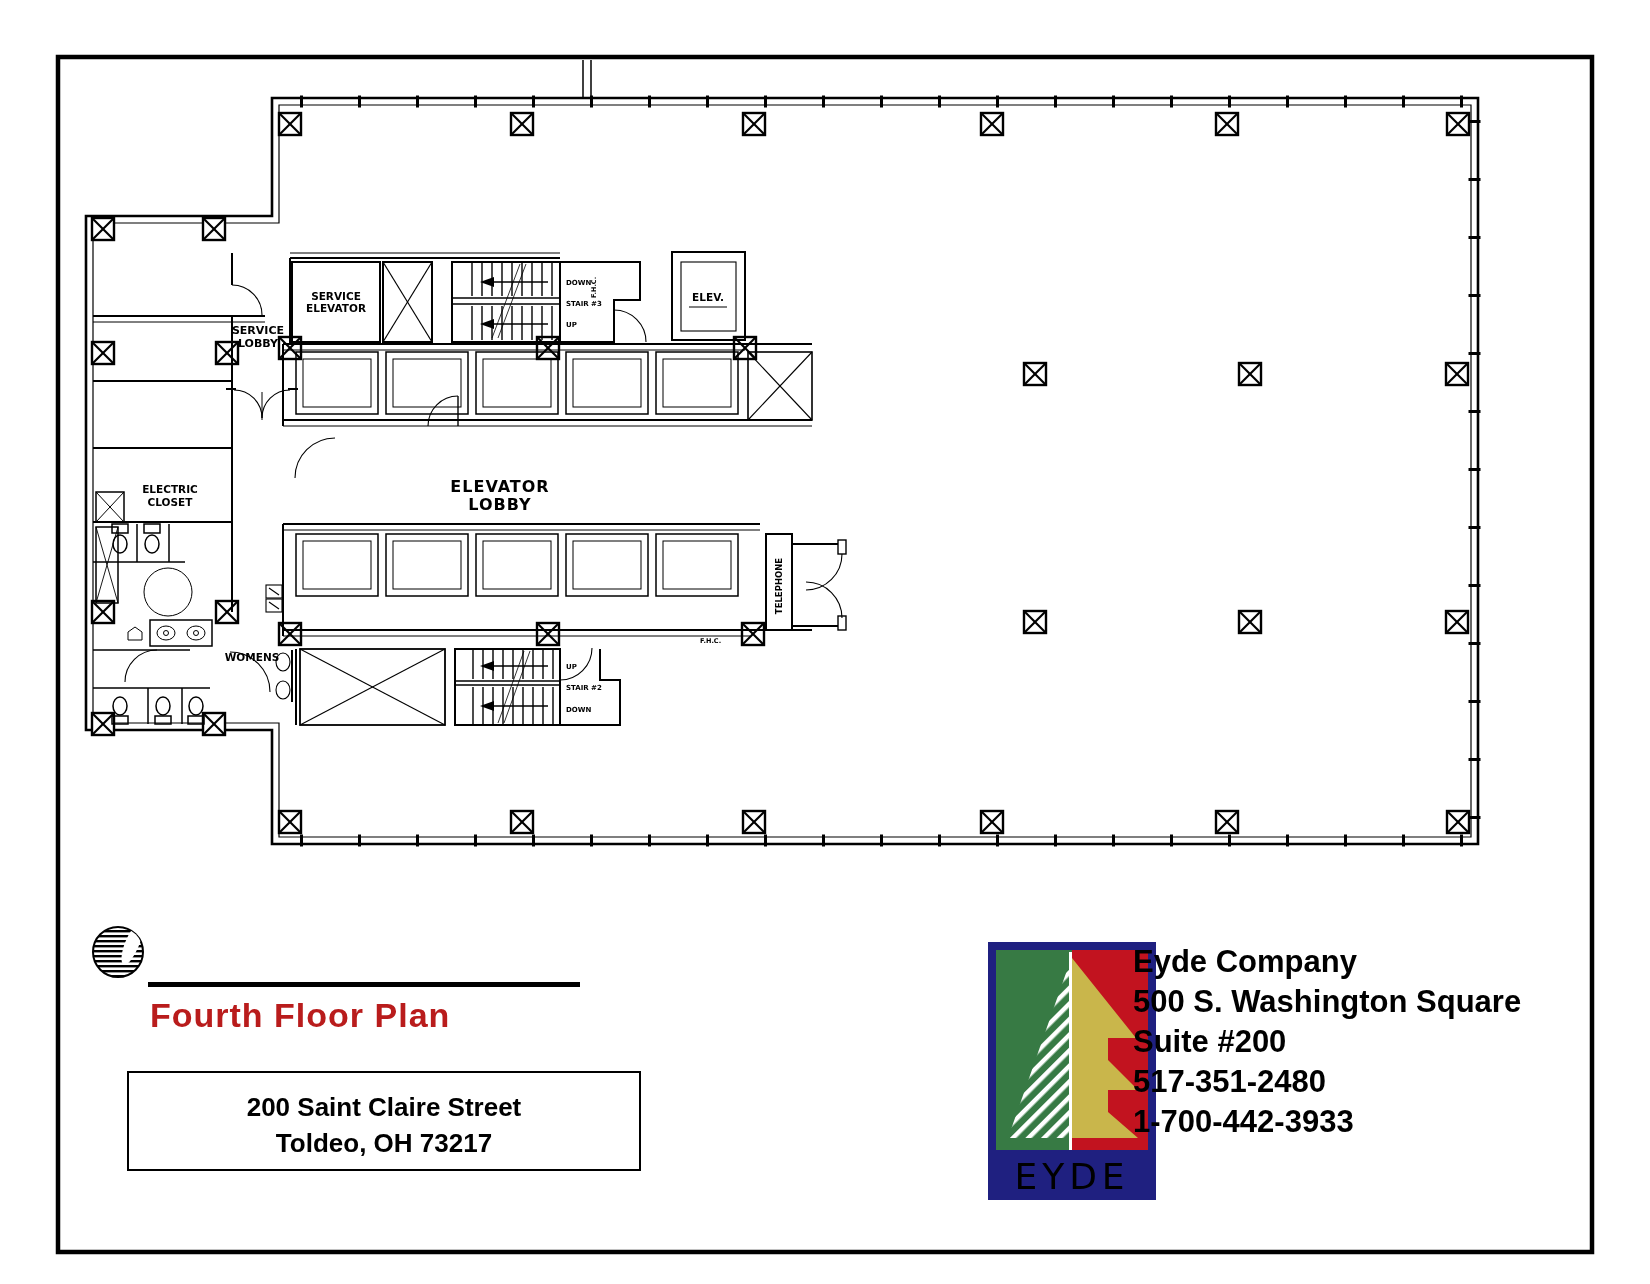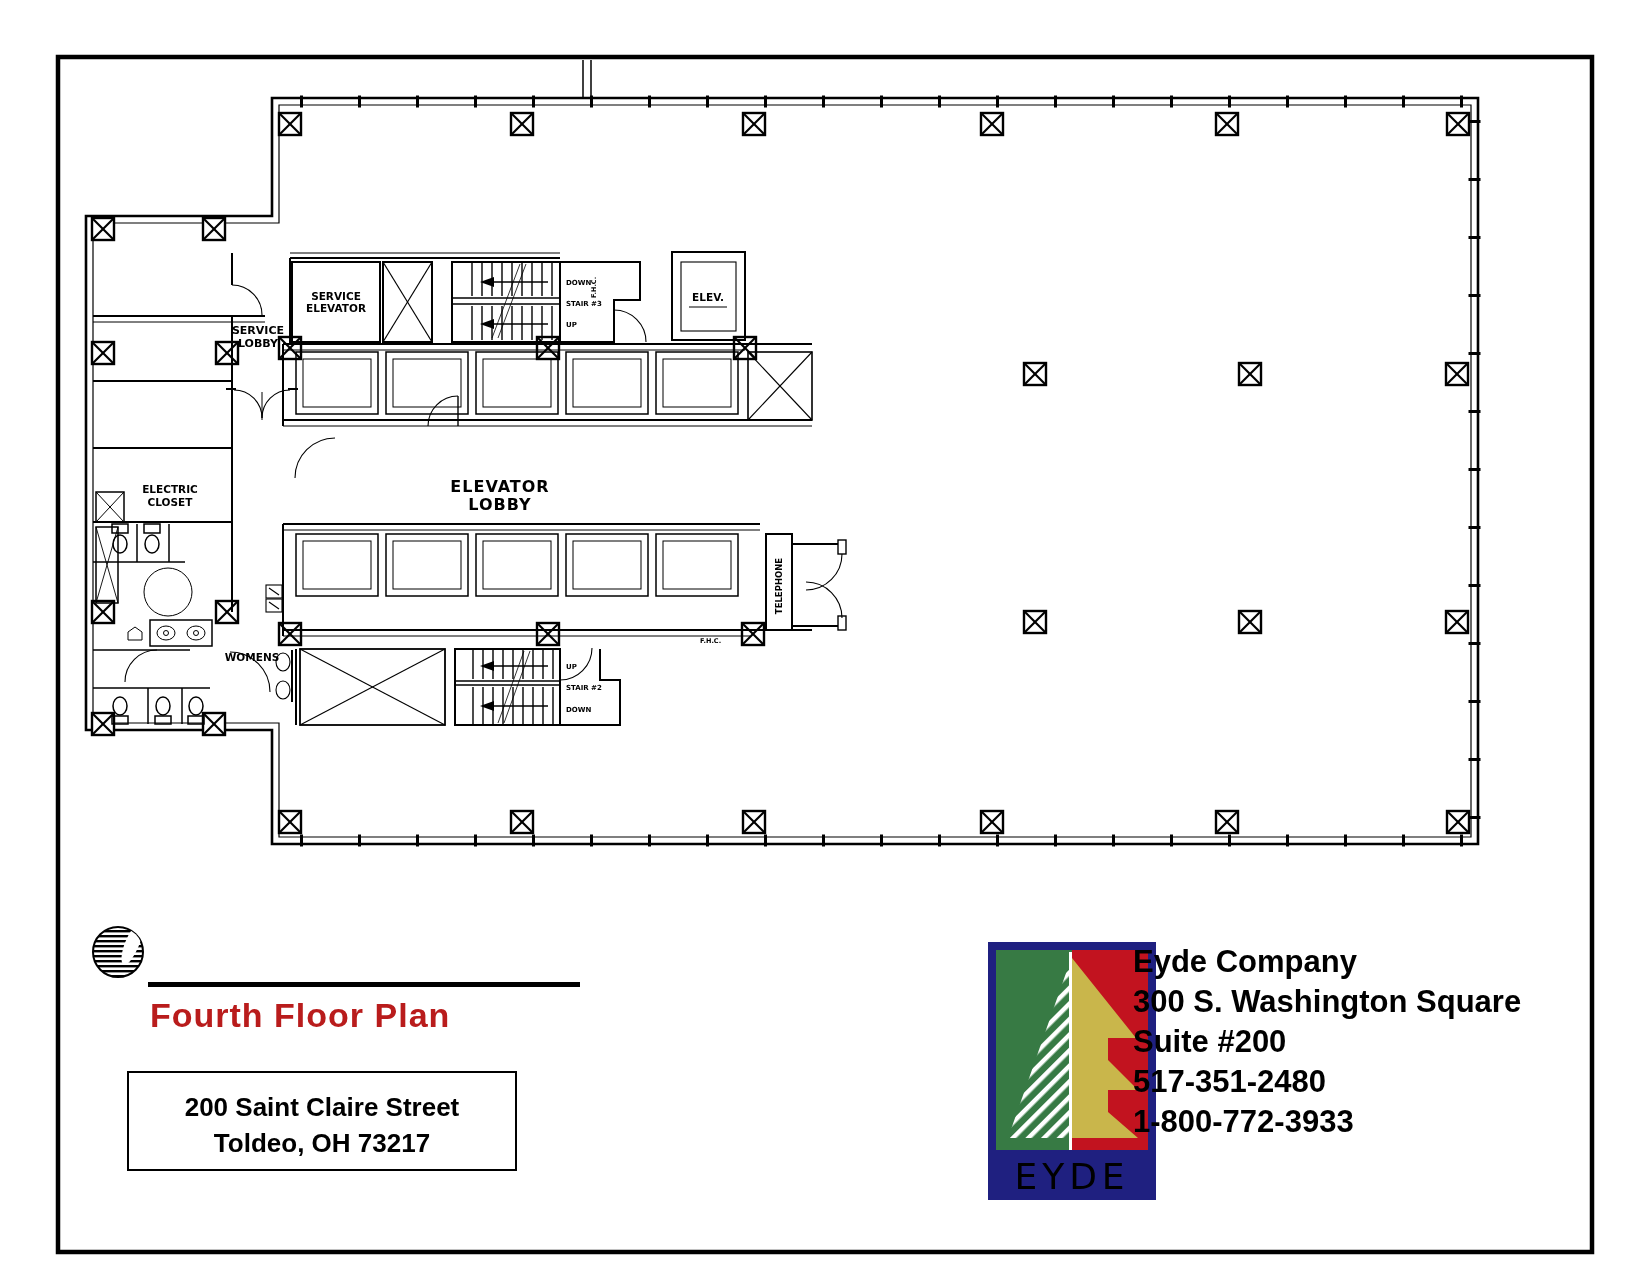--- a/index.html
+++ b/index.html
@@ -5,21 +5,21 @@
   html,body{margin:0;padding:0;background:#fff;}
   #page{position:relative;width:1650px;height:1284px;background:#fff;overflow:hidden;
         font-family:"Liberation Sans",sans-serif;}
   .abs{position:absolute;}
   svg text{font-family:"DejaVu Sans",sans-serif;fill:#000;}
   .plan-label{font-weight:700;}
   #title-text{left:152px;top:928px;font-size:38px;font-weight:600;color:#000;
               font-family:"Liberation Sans",sans-serif;letter-spacing:1px;}
   #title-underline{left:148px;top:982px;width:432px;height:5px;background:#000;}
   #subtitle-text{left:150px;top:996px;font-size:34px;font-weight:600;color:#b91c1c;letter-spacing:1px;}
-  #address-box{left:127px;top:1071px;width:390px;height:100px;border:2px solid #000;
+  #address-box{left:127px;top:1071px;width:514px;height:100px;border:2px solid #000;
                text-align:center;padding-top:16px;box-sizing:border-box;}
   #address-box div{font-size:26px;font-weight:600;line-height:36px;color:#000;}
   #company-text{left:1133px;top:942px;}
   #company-text div{font-size:31px;font-weight:600;line-height:40px;color:#000;white-space:nowrap;}
 </style>
 </head>
 <body>
 
 <div id="page">
 
@@ -334,19 +334,19 @@
 
 <div class="abs" id="title-underline"></div>
 <div class="abs" id="subtitle-text">Fourth Floor Plan</div>
 <div class="abs" id="address-box">
   <div>200 Saint Claire Street</div>
   <div>Toldeo, OH 73217</div>
 </div>
 
 <div class="abs" id="company-text">
   <div>Eyde Company</div>
-  <div>300 S. Washington Square</div>
+  <div>500 S. Washington Square</div>
   <div>Suite #200</div>
   <div>517-351-2480</div>
-  <div>1-800-772-3933</div>
+  <div>1-700-442-3933</div>
 </div>
 
 </div>
 
 </body></html>

